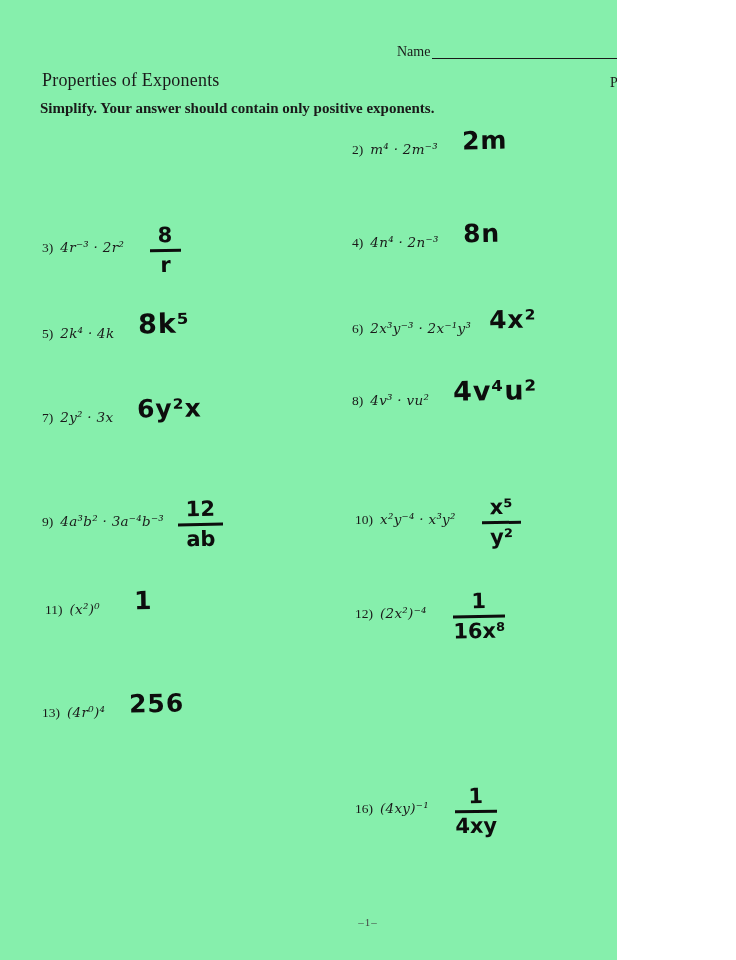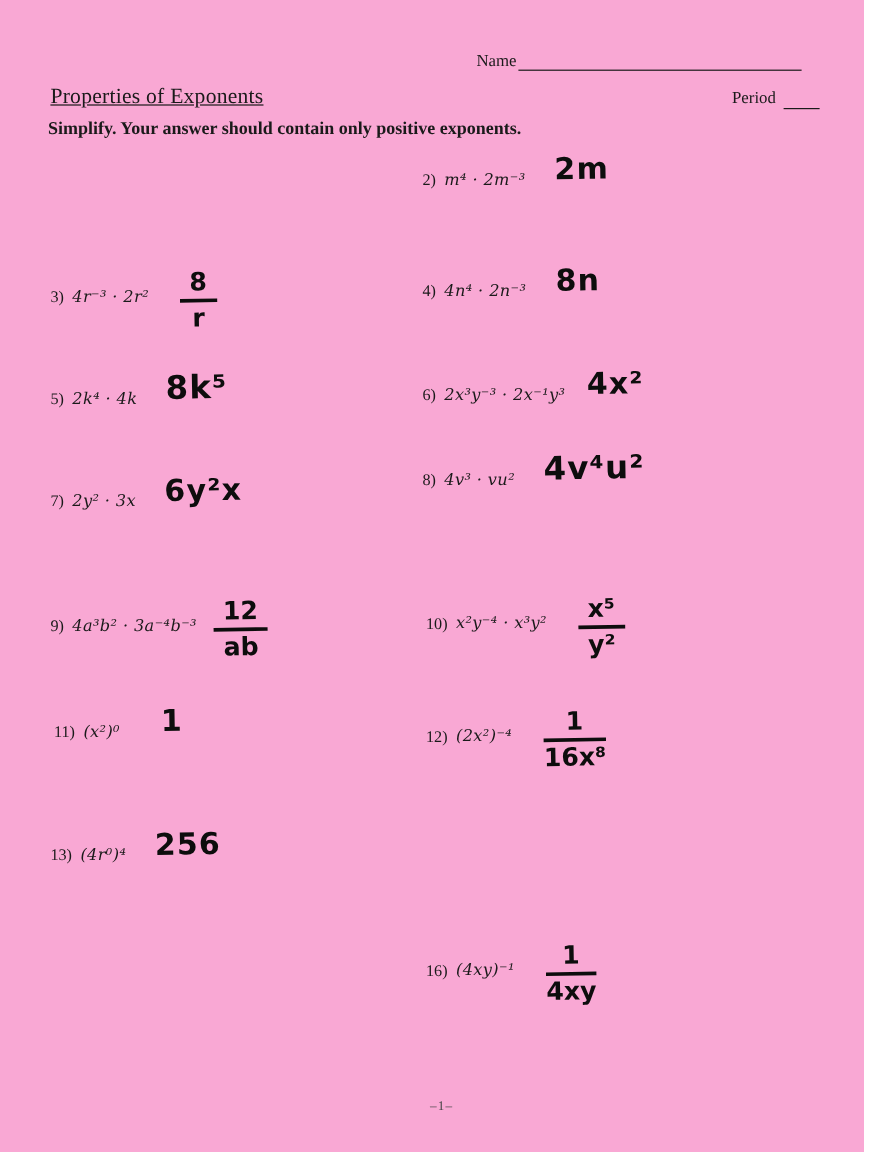--- a/index.html
+++ b/index.html
@@ -1,34 +1,34 @@
 <!DOCTYPE html>
 <html><head>
 <meta charset="utf-8">
 <style>
   html,body{margin:0;padding:0;background:#ffffff;}
   .page{
     position:relative;
-    width:720px;height:960px;
-    background:#f9a8d4;
+    width:617px;height:960px;
+    background:#86efac;
     font-family:"Liberation Serif","DejaVu Serif",serif;
     color:#1a1a1a;
     overflow:hidden;
   }
   .name-label{
     position:absolute;left:397px;top:44px;
     font-size:14px;
   }
   .name-line{
     position:absolute;left:432px;top:58px;width:236px;
     border-bottom:1.5px solid #1a1a1a;
   }
   .title{
     position:absolute;left:42px;top:70px;
-    font-size:18px;letter-spacing:0.2px;text-decoration:underline;
+    font-size:18px;letter-spacing:0.2px;
   }
   .period-label{
     position:absolute;left:610px;top:75px;
     font-size:14px;
   }
   .period-line{
     position:absolute;left:653px;top:90px;width:30px;
     border-bottom:1.5px solid #1a1a1a;
   }
   .instructions{

